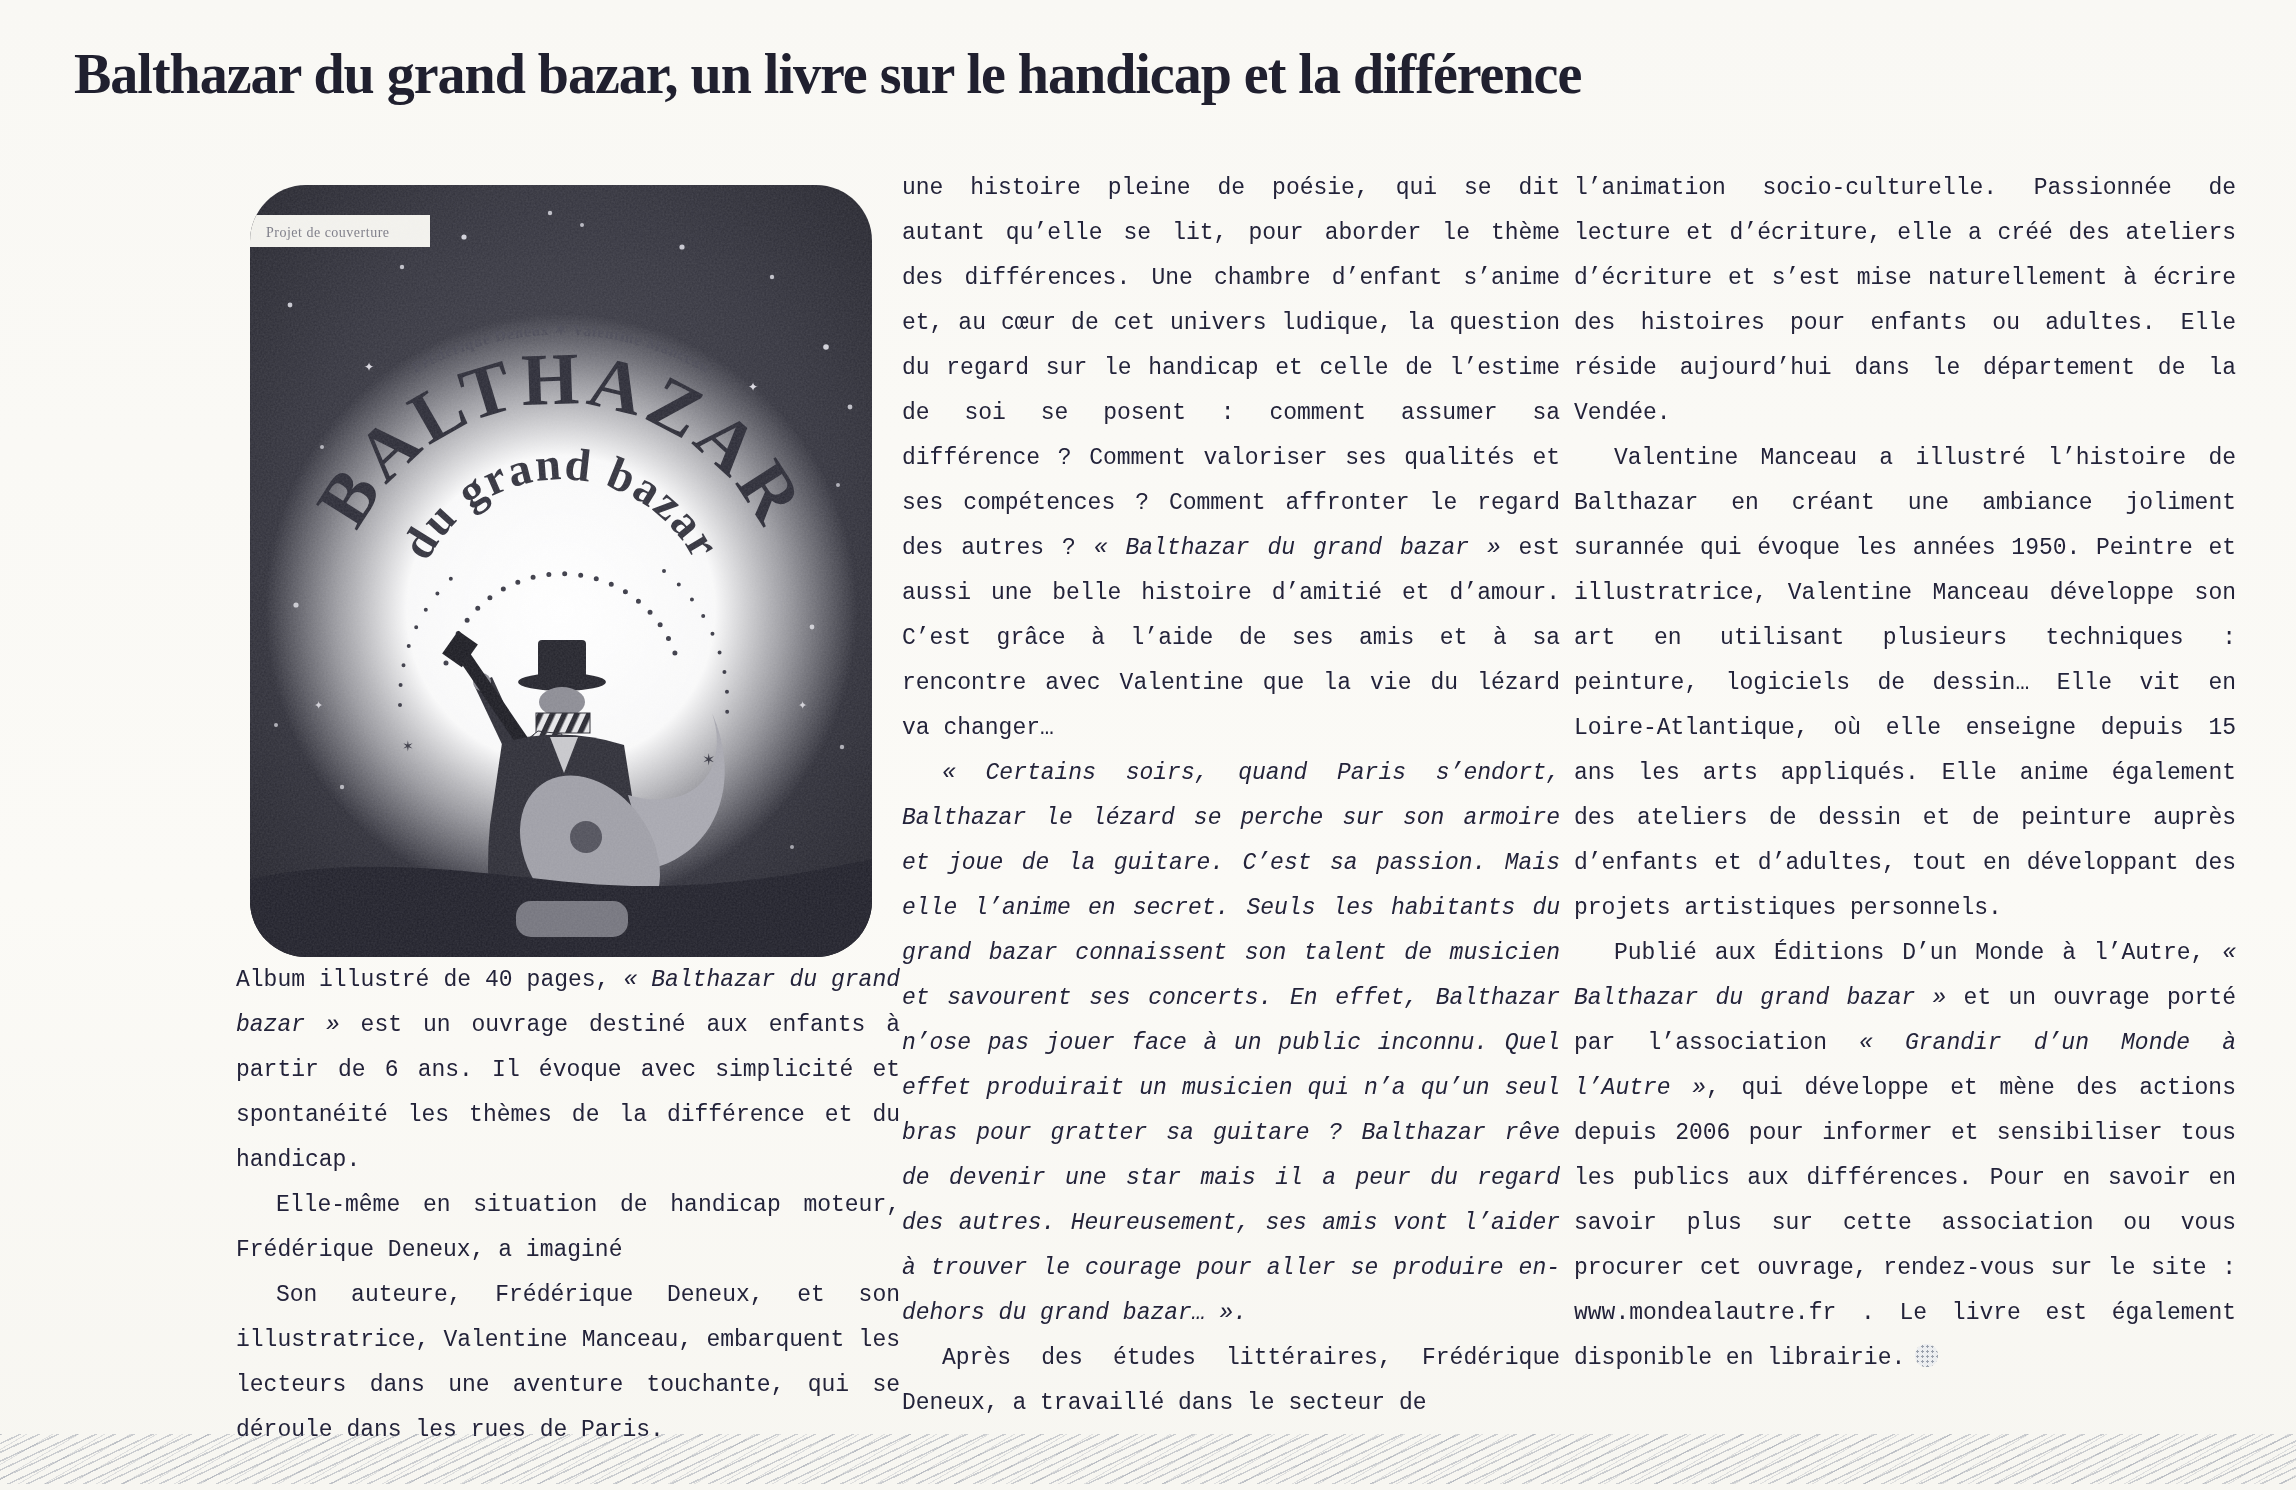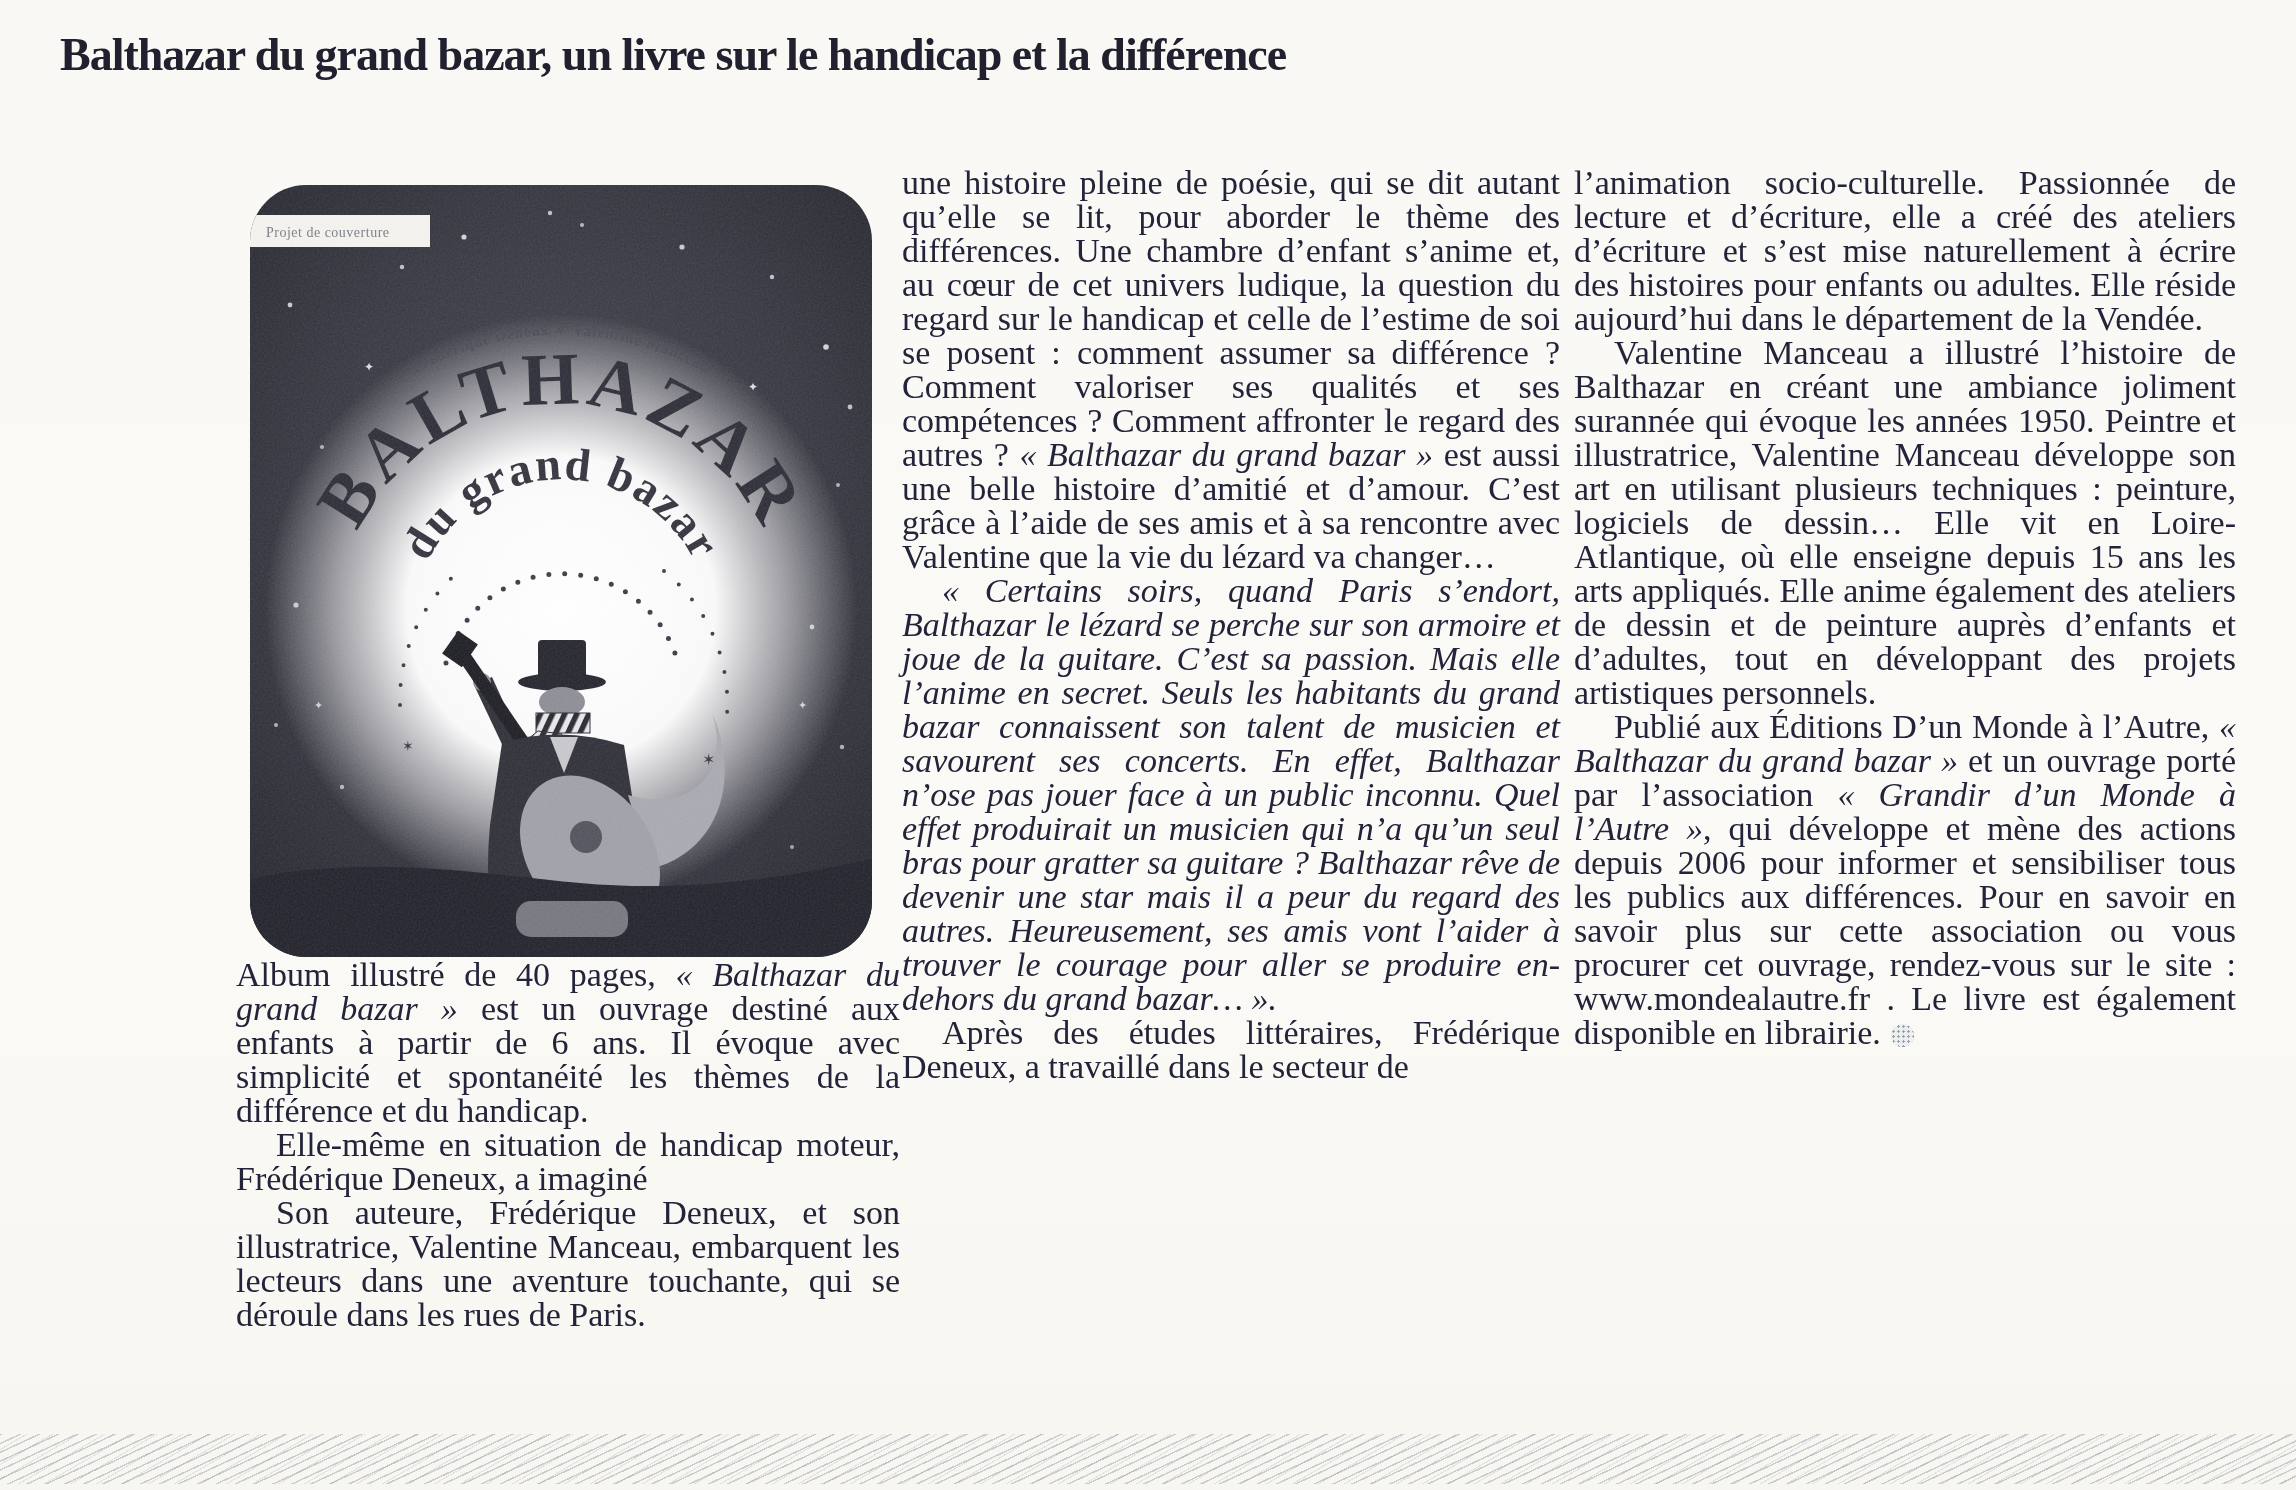--- a/index.html
+++ b/index.html
@@ -3,29 +3,30 @@
 <meta charset="utf-8">
 <style>
   html,body{margin:0;padding:0;}
   body{
     width:2296px;height:1490px;position:relative;overflow:hidden;
     background:linear-gradient(180deg,#f9f8f4 0%,#fbfaf6 60%,#f7f6f1 100%);
     font-family:"Liberation Serif", serif;
     color:#23233a;
   }
   .page-title{
-    position:absolute;left:60px;top:28px;margin:0;
-    font-size:46px;font-weight:700;letter-spacing:-1px;
+    position:absolute;left:60px;top:28px;margin:14px;
+    font-size:56px;font-weight:700;letter-spacing:-1px;
     color:#20202f;white-space:nowrap;
   }
   .textcol{
     position:absolute;
-    font-size:34px;line-height:34px;
+    font-size:23px;line-height:45px;
     text-align:justify;
     hyphens:auto;
+    font-family:Liberation Mono, monospace;
   }
   #caption{left:236px;top:958px;width:664px;}
   #colmid{left:902px;top:166px;width:658px;}
   #colright{left:1574px;top:166px;width:662px;}
   p.para{margin:0;}
   p.indent{text-indent:40px;}
   .it{font-style:italic;}
   .endmark{
     display:inline-block;width:23px;height:23px;border-radius:50%;
     margin-left:10px;vertical-align:-3px;

